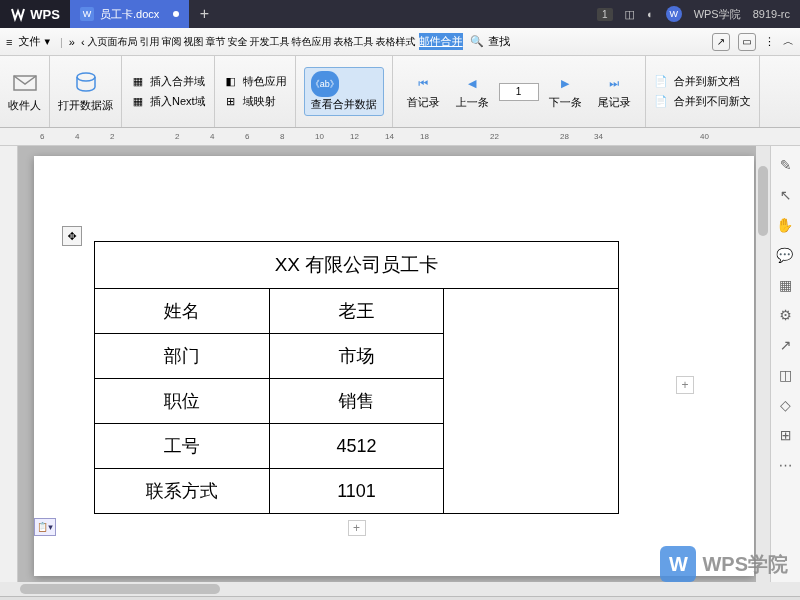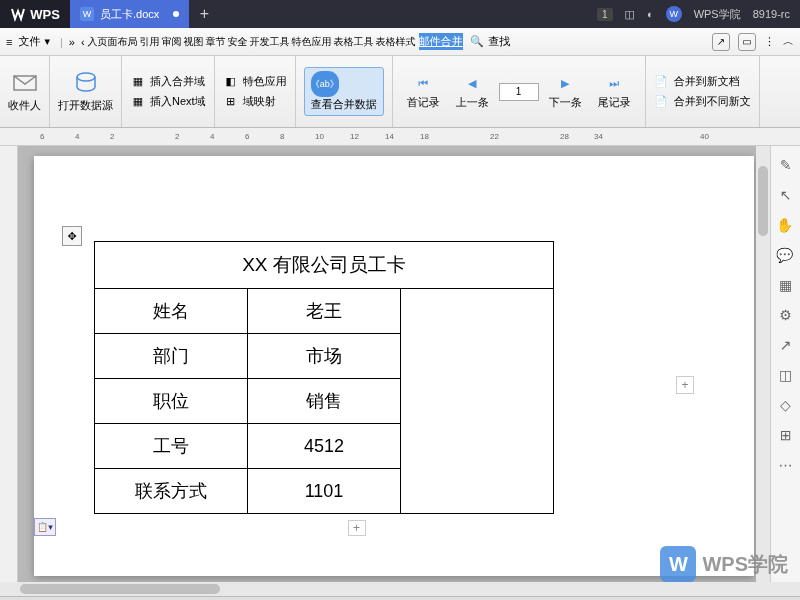--- a/index.html
+++ b/index.html
@@ -36,21 +36,21 @@
 .ribbon .nav-icon { width: 20px; height: 20px; display: flex; align-items: center; justify-content: center; color: #4a90e2; }
 .ribbon .page-input { width: 40px; height: 18px; border: 1px solid #aaa; text-align: center; font-size: 10px; background: #fff; }
 
 .ruler-h { height: 18px; background: #f0f0f0; border-bottom: 1px solid #ccc; display: flex; align-items: center; font-size: 8px; color: #666; position: relative; padding-left: 30px; }
 
 .workspace { display: flex; height: 436px; }
 .ruler-v { width: 18px; background: #f0f0f0; border-right: 1px solid #ccc; }
 .canvas-area { flex: 1; background: #b8b8b8; overflow: auto; position: relative; }
 .page { width: 720px; background: #fff; box-shadow: 0 2px 8px rgba(0,0,0,0.3); margin: 10px auto; padding: 85px 100px 40px 50px; position: relative; min-height: 420px; }
 .move-handle { position: absolute; left: 28px; top: 70px; width: 20px; height: 20px; border: 1px solid #999; background: #f5f5f5; display: flex; align-items: center; justify-content: center; font-size: 11px; }
-.doc-table { border-collapse: collapse; width: 460px; margin-left: 10px; }
+.doc-table { border-collapse: collapse; width: 525px; margin-left: 10px; }
 .doc-table td { border: 1.5px solid #000; padding: 10px; font-size: 18px; text-align: center; height: 44px; }
 .doc-table .title-cell { font-size: 19px; }
 .table-add-right { position: absolute; right: 60px; top: 220px; width: 18px; height: 18px; border: 1px solid #ccc; background: #fff; text-align: center; font-size: 12px; color: #888; line-height: 16px; }
 .table-add-bottom { text-align: center; margin-top: 4px; margin-left: 10px; width: 525px; }
 .table-add-bottom span { display: inline-block; width: 18px; height: 16px; border: 1px solid #ccc; font-size: 12px; color: #888; line-height: 14px; }
 .paste-opt { position: absolute; left: 0px; bottom: 40px; width: 22px; height: 18px; background: #eef; border: 1px solid #99c; font-size: 9px; display: flex; align-items: center; justify-content: center; color: #336; }
 
 .side-panel { width: 30px; background: #f5f5f5; border-left: 1px solid #ccc; display: flex; flex-direction: column; align-items: center; gap: 12px; padding-top: 10px; }
 .side-panel .sp-icon { width: 18px; height: 18px; display: flex; align-items: center; justify-content: center; color: #666; font-size: 14px; }
 

